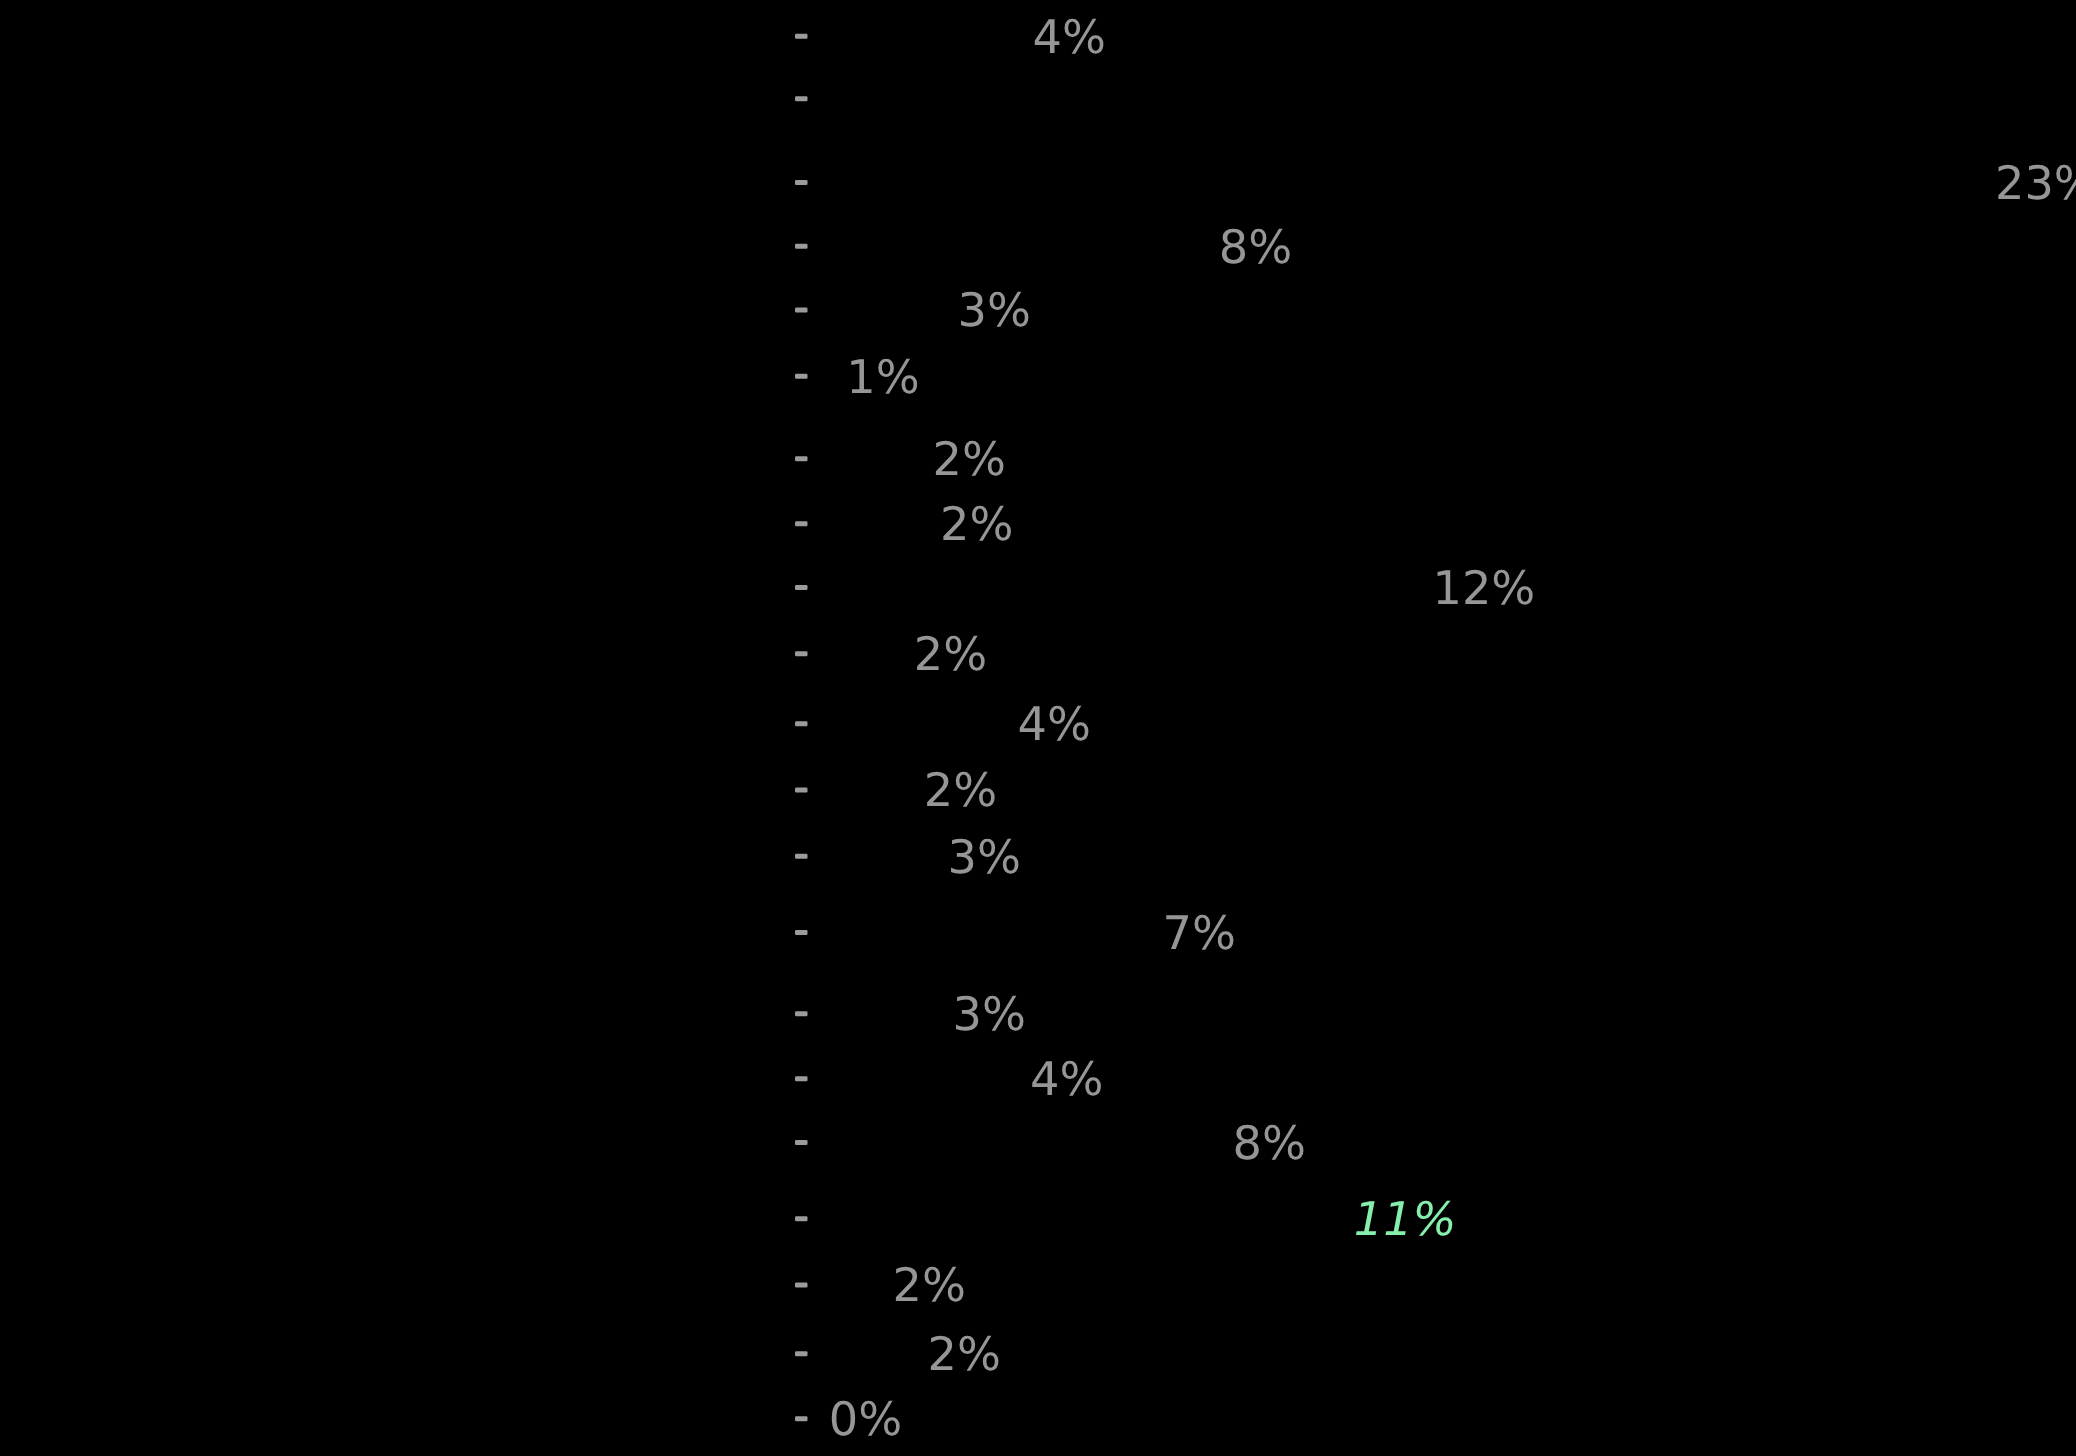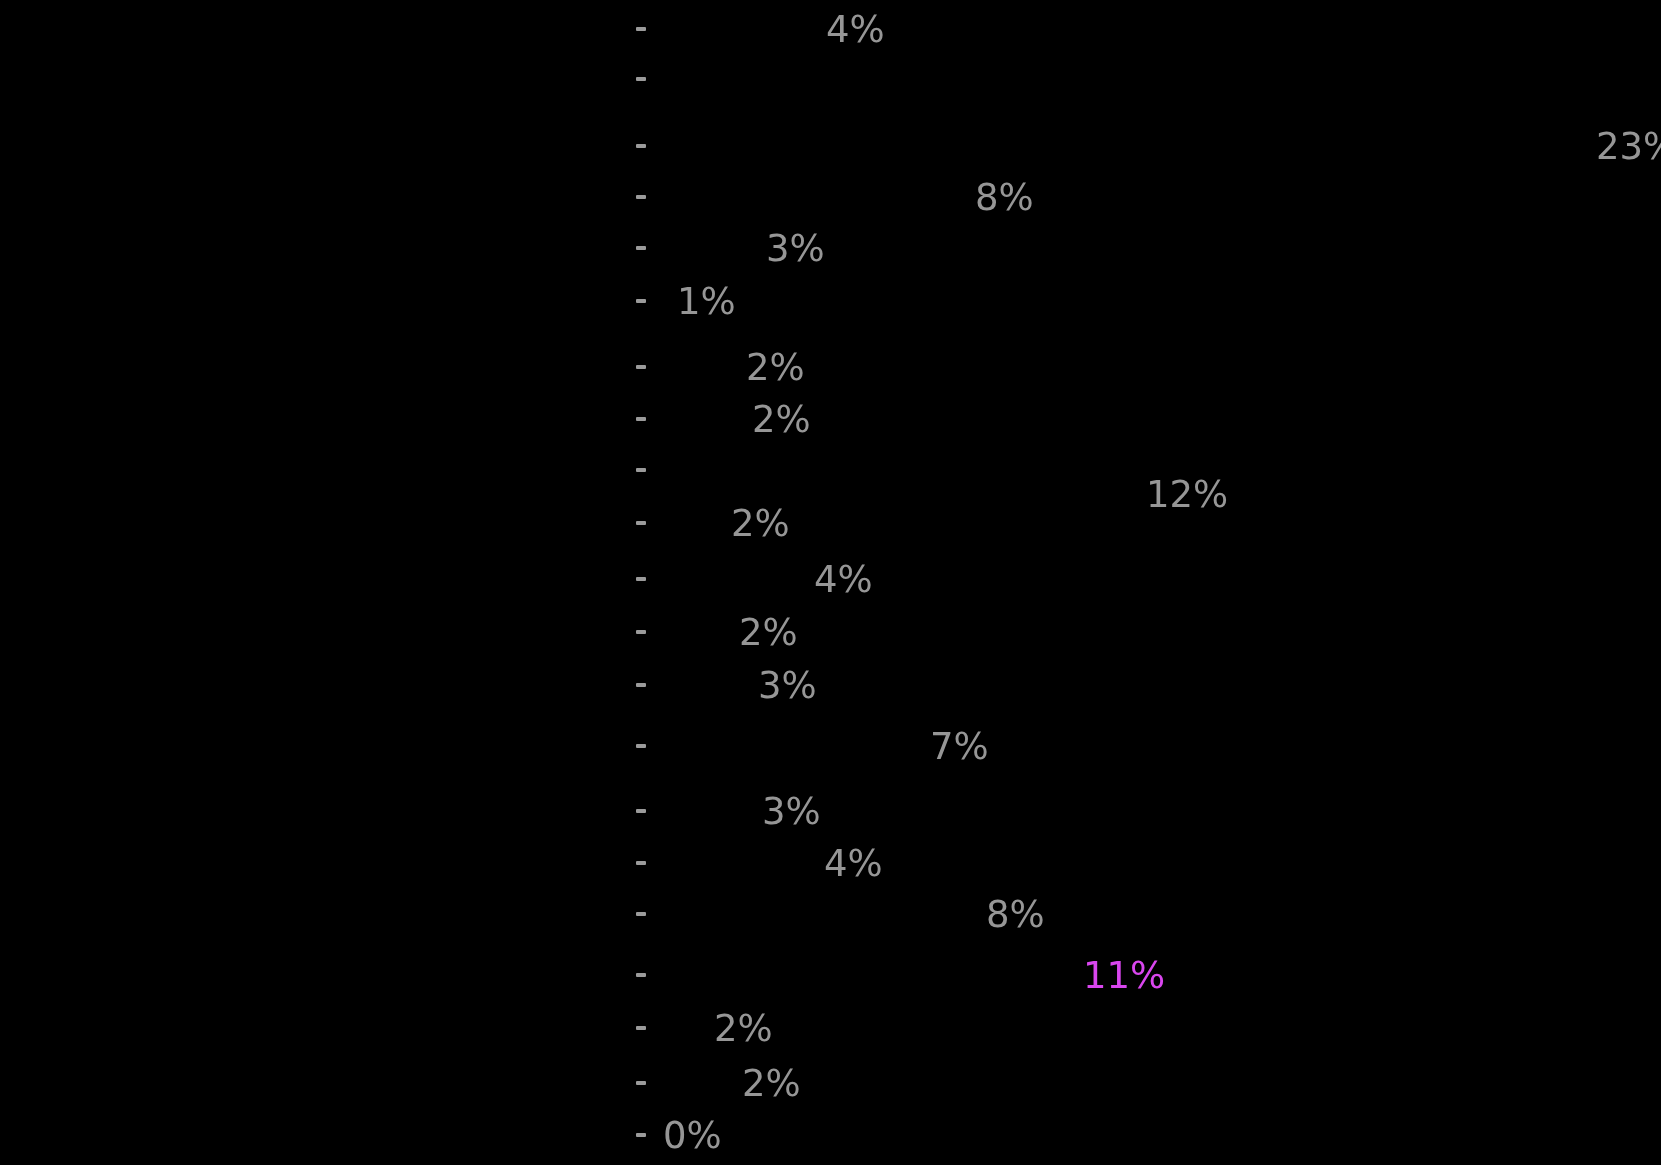--- a/index.html
+++ b/index.html
@@ -41,39 +41,39 @@
       <div class="vlabel" style="left: 975px; top: 179px; color: rgb(150, 150, 150);">8%</div>
       <div class="tick" style="left: 636px; top: 246px; width: 10px; height: 4px; background: rgb(155, 155, 155);"></div>
       <div class="vlabel" style="left: 766px; top: 230px; color: rgb(150, 150, 150);">3%</div>
       <div class="tick" style="left: 636px; top: 299px; width: 10px; height: 4px; background: rgb(155, 155, 155);"></div>
       <div class="vlabel" style="left: 677px; top: 283px; color: rgb(150, 150, 150);">1%</div>
       <div class="tick" style="left: 636px; top: 365px; width: 10px; height: 4px; background: rgb(155, 155, 155);"></div>
       <div class="vlabel" style="left: 746px; top: 349px; color: rgb(150, 150, 150);">2%</div>
       <div class="tick" style="left: 636px; top: 417px; width: 10px; height: 4px; background: rgb(155, 155, 155);"></div>
       <div class="vlabel" style="left: 752px; top: 401px; color: rgb(150, 150, 150);">2%</div>
       <div class="tick" style="left: 636px; top: 468px; width: 10px; height: 4px; background: rgb(155, 155, 155);"></div>
-      <div class="vlabel" style="left: 1146px; top: 476px; color: rgb(150, 150, 150);">12%</div>
+      <div class="vlabel" style="left: 1146px; top: 452px; color: rgb(150, 150, 150);">12%</div>
       <div class="tick" style="left: 636px; top: 521px; width: 10px; height: 4px; background: rgb(155, 155, 155);"></div>
       <div class="vlabel" style="left: 731px; top: 505px; color: rgb(150, 150, 150);">2%</div>
       <div class="tick" style="left: 636px; top: 577px; width: 10px; height: 4px; background: rgb(155, 155, 155);"></div>
       <div class="vlabel" style="left: 814px; top: 561px; color: rgb(150, 150, 150);">4%</div>
       <div class="tick" style="left: 636px; top: 630px; width: 10px; height: 4px; background: rgb(155, 155, 155);"></div>
       <div class="vlabel" style="left: 739px; top: 614px; color: rgb(150, 150, 150);">2%</div>
       <div class="tick" style="left: 636px; top: 683px; width: 10px; height: 4px; background: rgb(155, 155, 155);"></div>
       <div class="vlabel" style="left: 758px; top: 667px; color: rgb(150, 150, 150);">3%</div>
       <div class="tick" style="left: 636px; top: 744px; width: 10px; height: 4px; background: rgb(155, 155, 155);"></div>
       <div class="vlabel" style="left: 930px; top: 728px; color: rgb(150, 150, 150);">7%</div>
       <div class="tick" style="left: 636px; top: 809px; width: 10px; height: 4px; background: rgb(155, 155, 155);"></div>
       <div class="vlabel" style="left: 762px; top: 793px; color: rgb(150, 150, 150);">3%</div>
       <div class="tick" style="left: 636px; top: 861px; width: 10px; height: 4px; background: rgb(155, 155, 155);"></div>
       <div class="vlabel" style="left: 824px; top: 845px; color: rgb(150, 150, 150);">4%</div>
       <div class="tick" style="left: 636px; top: 912px; width: 10px; height: 4px; background: rgb(155, 155, 155);"></div>
       <div class="vlabel" style="left: 986px; top: 896px; color: rgb(150, 150, 150);">8%</div>
       <div class="tick" style="left: 636px; top: 973px; width: 10px; height: 4px; background: rgb(155, 155, 155);"></div>
-      <div class="vlabel" style="left: 1083px; top: 957px; color: #d946ef;">11%</div>
+      <div class="vlabel" style="left: 1083px; top: 957px; color: #86efac; font-style: italic;">11%</div>
       <div class="tick" style="left: 636px; top: 1026px; width: 10px; height: 4px; background: rgb(155, 155, 155);"></div>
       <div class="vlabel" style="left: 714px; top: 1010px; color: rgb(150, 150, 150);">2%</div>
       <div class="tick" style="left: 636px; top: 1081px; width: 10px; height: 4px; background: rgb(155, 155, 155);"></div>
       <div class="vlabel" style="left: 742px; top: 1065px; color: rgb(150, 150, 150);">2%</div>
       <div class="tick" style="left: 636px; top: 1133px; width: 10px; height: 4px; background: rgb(155, 155, 155);"></div>
       <div class="vlabel" style="left: 663px; top: 1117px; color: rgb(150, 150, 150);">0%</div>
     </div>
 </div>
 
 </body></html>

